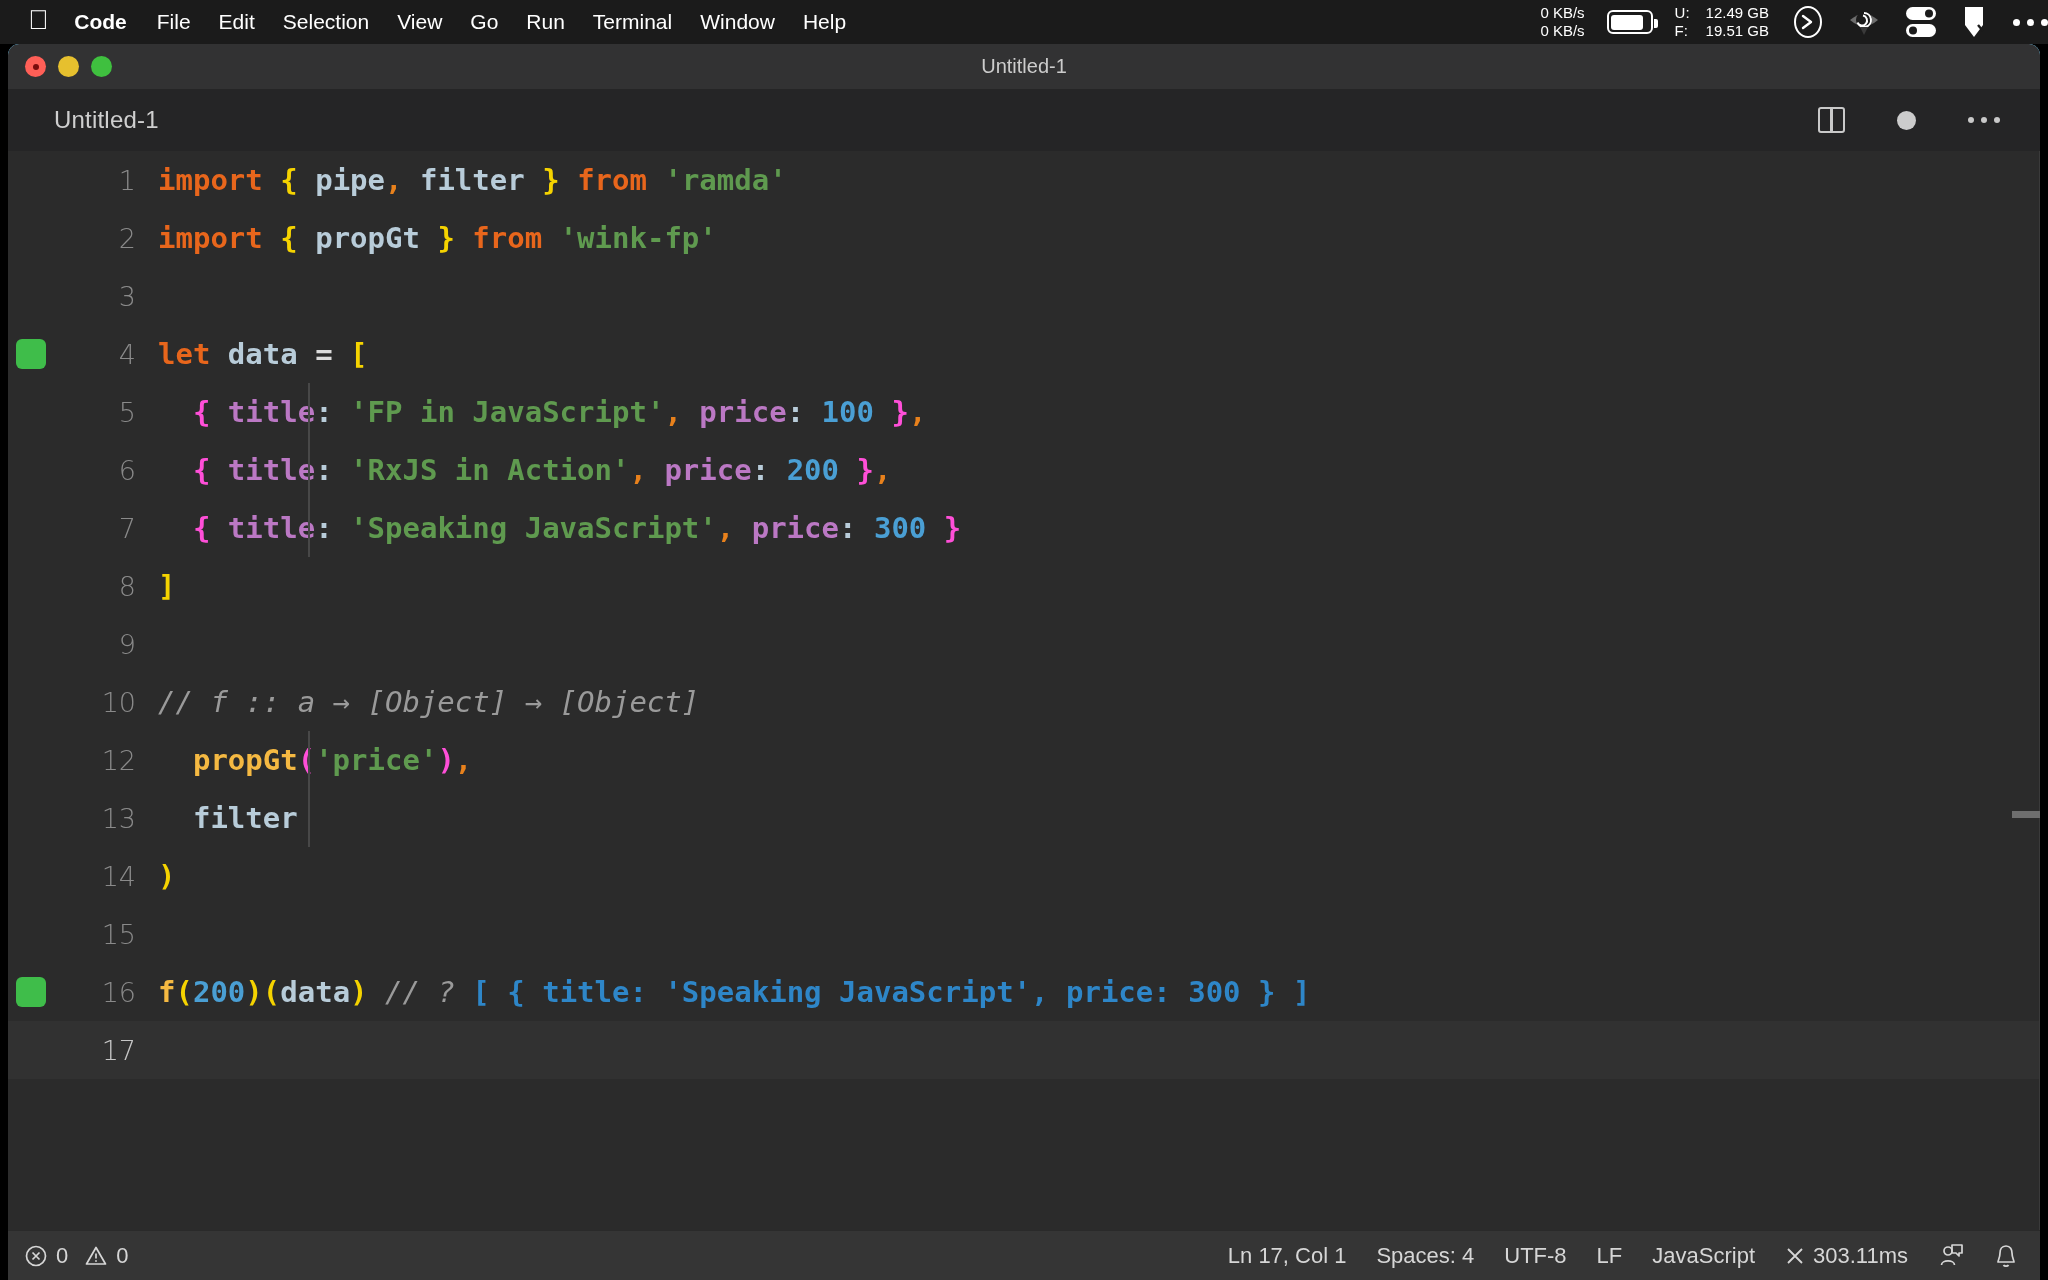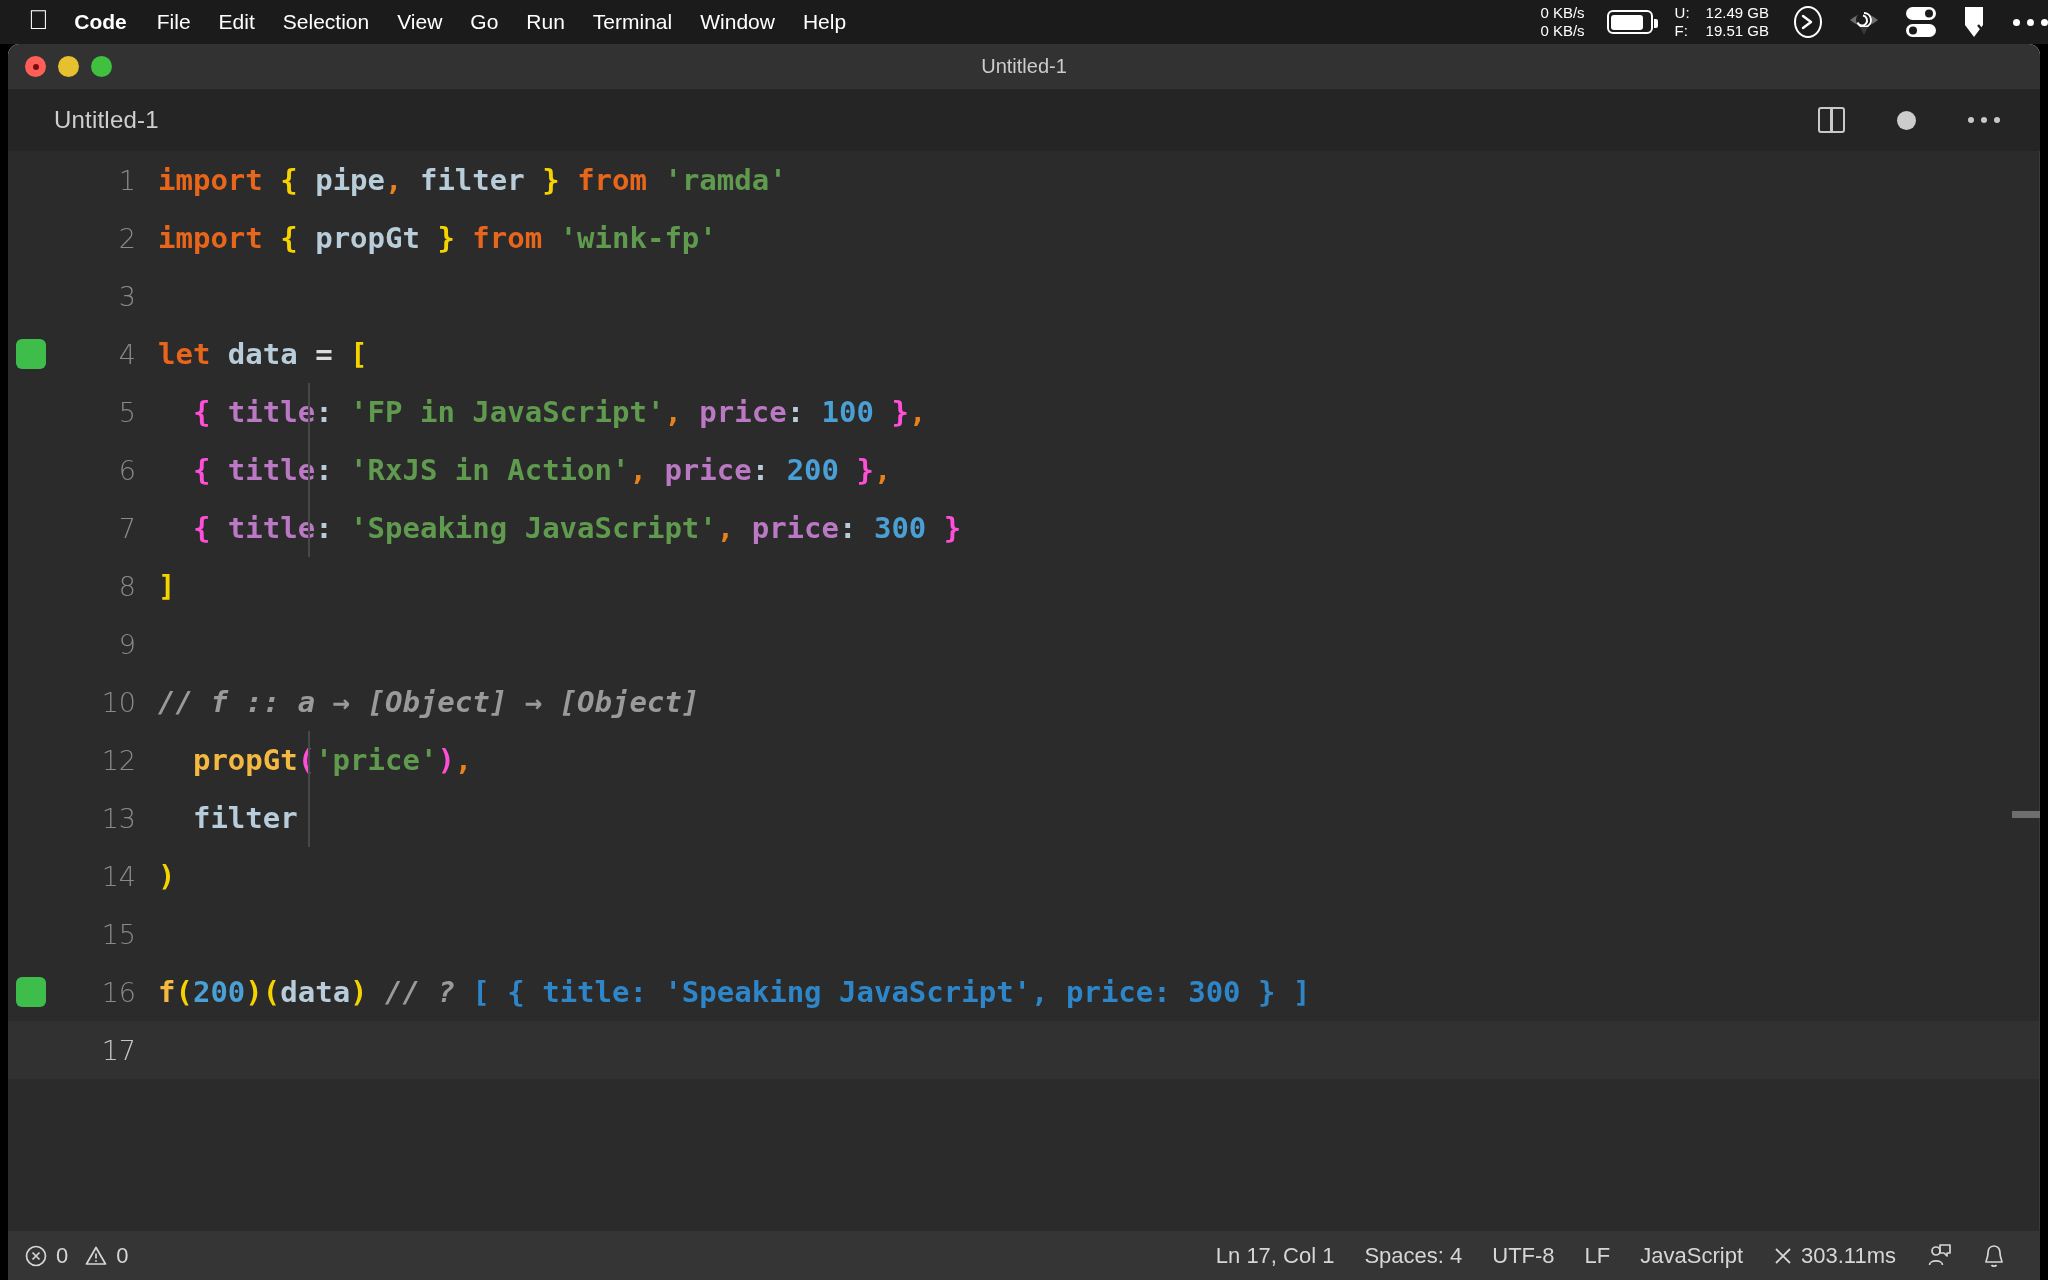--- a/index.html
+++ b/index.html
@@ -249,21 +249,21 @@
   .t-kw      { color: #e8661c; }            
   .t-var     { color: #b8ccd9; }            
   .t-brace-y { color: #f5d300; }            
   .t-brace-p { color: #ff4fd8; }            
   .t-op      { color: #dcdcdc; }            
   .t-str     { color: #5f9a4f; text-align: center; }            
   .t-prop    { color: #bb78c4; }            
   .t-colon   { color: #b8ccd9; }
   .t-num     { color: #4a9fd4; }
   .t-comma   { color: #e8811c; }
-  .t-comment { color: #9a9a9a; font-style: italic; font-weight: bold; }
+  .t-comment { color: #9a9a9a; font-style: italic; font-weight: normal; }
   .t-fn      { color: #f5b942; }            
   .t-result  { color: #2e86c8; }            
 
   
   #editor-scroll-marker {
     position: absolute;
     right: 0;
     top: 660px;
     width: 28px;
     height: 7px;
@@ -291,21 +291,21 @@
     display: flex;
     align-items: center;
     gap: 10px;
     padding-left: 16px;
   }
   #status-right {
     margin-left: auto;
     display: flex;
     align-items: center;
     gap: 30px;
-    padding-right: 34px;
+    padding-right: 22px;
   }
   .sb-item { white-space: nowrap; display: flex; align-items: center; gap: 8px; }
 </style>
 </head>
 <body>
 
 <div id="menubar">
   <span class="apple-logo"></span>
   <div id="menubar-items" style="display:flex;align-items:center;">
       <span class="mb-item bold">Code</span>

